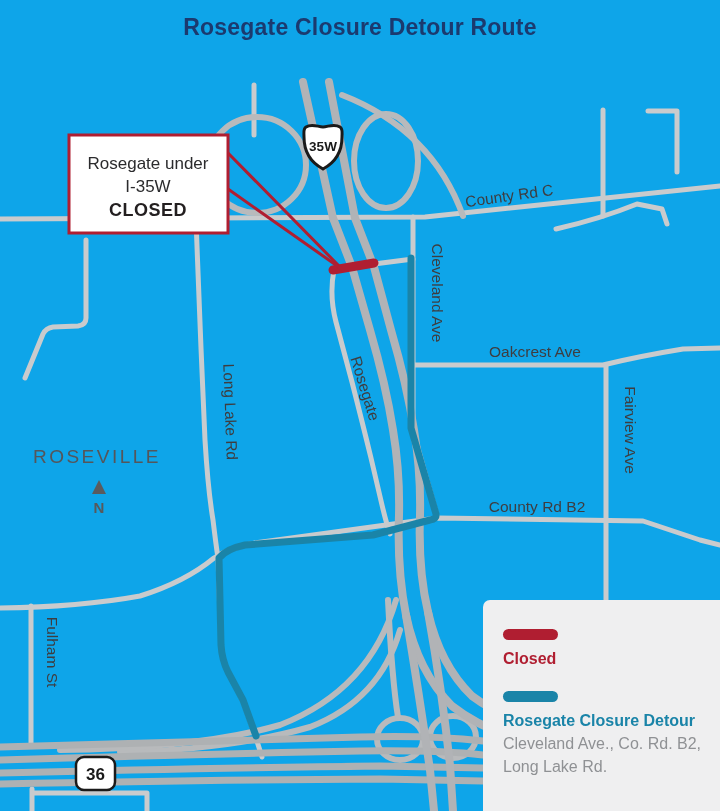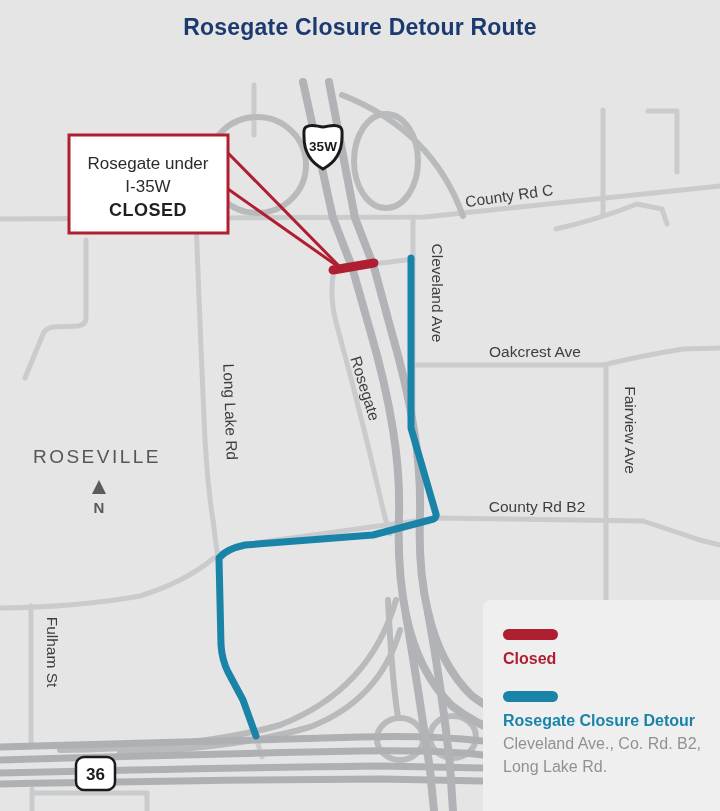--- a/index.html
+++ b/index.html
@@ -1,16 +1,16 @@
 <!DOCTYPE html>
 <html><head>
 <meta charset="utf-8">
 <style>
   html,body{margin:0;padding:0;background:#ffffff;}
-  .page{position:relative;width:720px;height:811px;background:#e5e5e5;overflow:hidden;
+  .page{position:relative;width:720px;height:811px;background:#0ea5e9;overflow:hidden;
         font-family:"Liberation Sans",sans-serif;}
   .page-title{position:absolute;top:0;left:0;width:720px;margin:0;padding-top:14px;
         text-align:center;font-size:23px;font-weight:bold;color:#1b3a6f;letter-spacing:.2px;}
   svg{position:absolute;left:0;top:0;}
   
   .road{fill:none;stroke:#c9cbcd;stroke-width:5;stroke-linecap:round;stroke-linejoin:round;}
   .ramp{fill:none;stroke:#b8babc;stroke-width:6;stroke-linecap:round;}
   .fwy{fill:none;stroke:#b1b3b6;stroke-width:8;stroke-linecap:round;stroke-linejoin:round;}
   .band{fill:none;stroke:#aeb1b3;stroke-width:7;stroke-linecap:round;}
   .detour{fill:none;stroke:#1a84a8;stroke-width:7;stroke-linecap:round;stroke-linejoin:round;}

